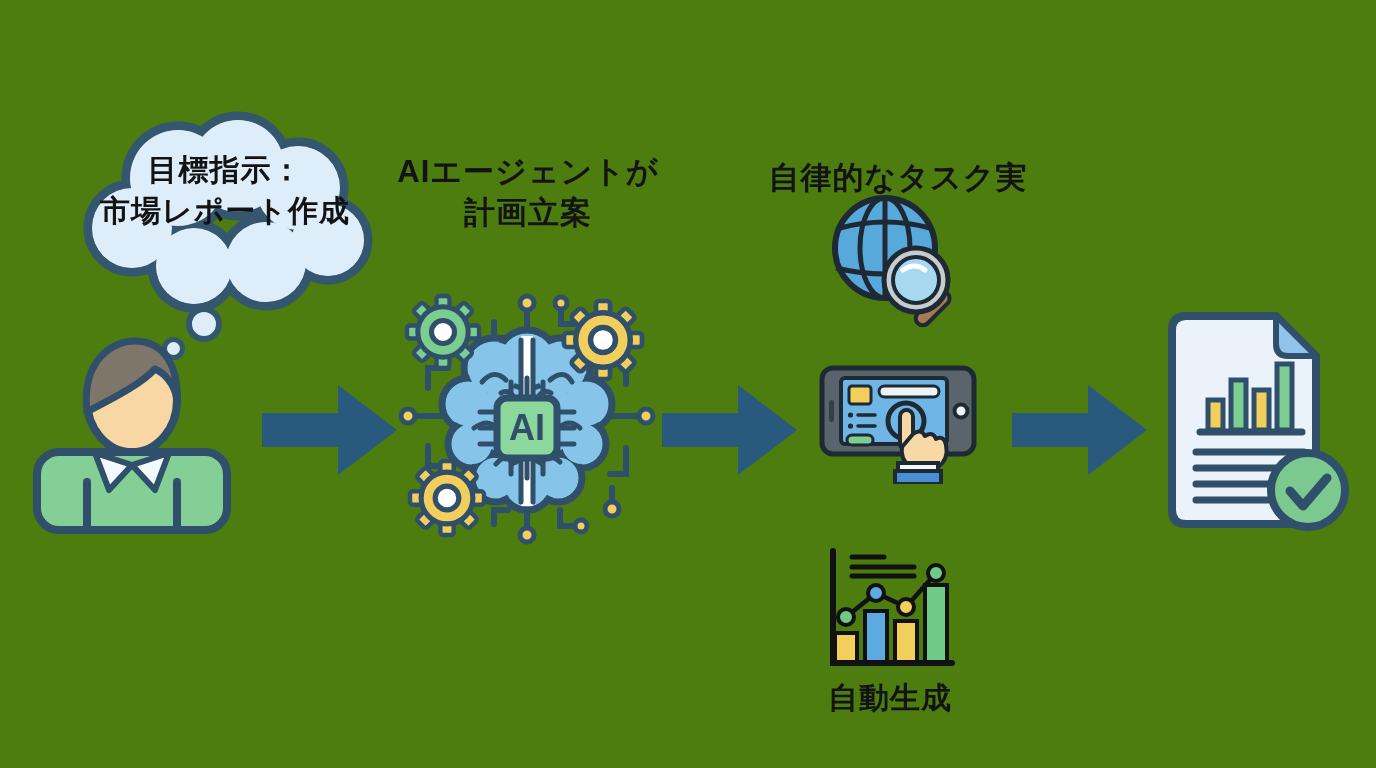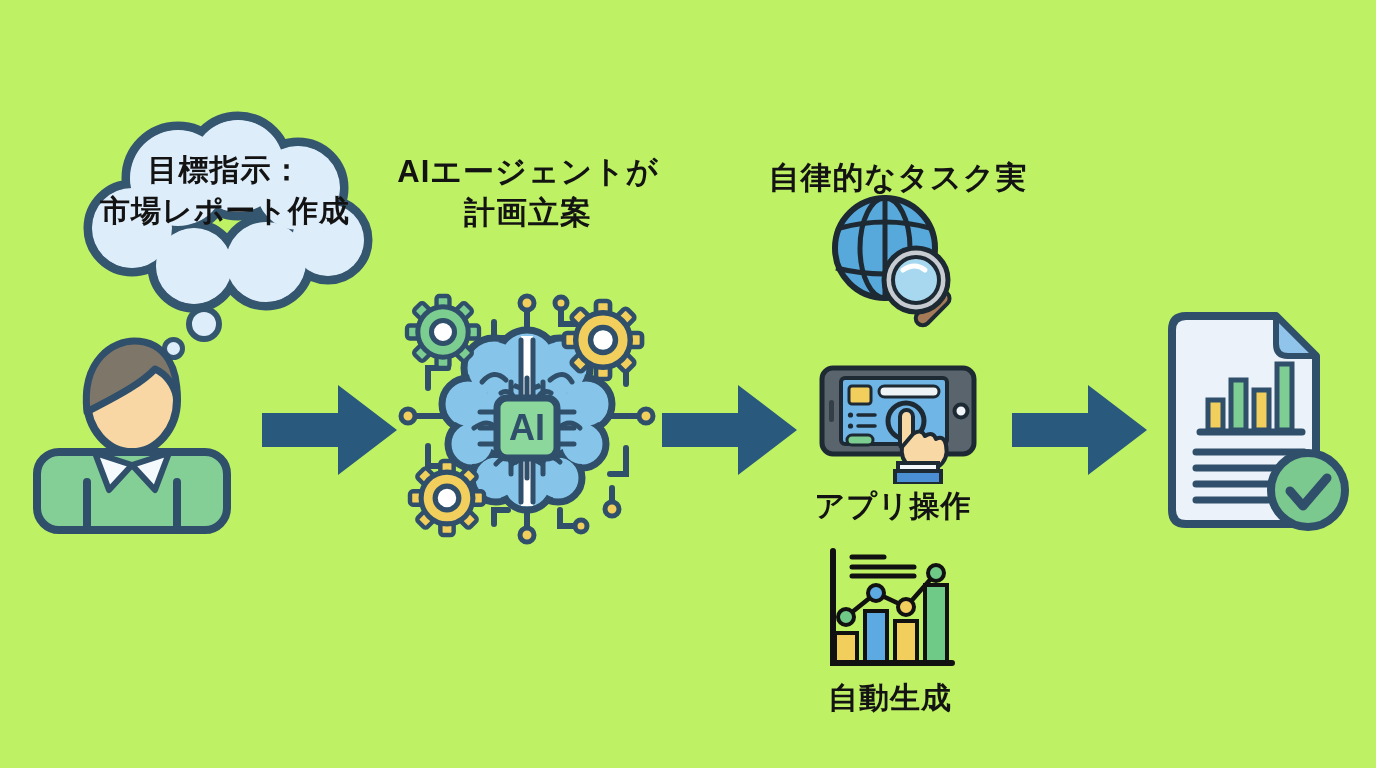--- a/index.html
+++ b/index.html
@@ -1,17 +1,17 @@
 <!DOCTYPE html>
 <html><head>
 <meta charset="utf-8">
 <style>
   html,body{margin:0;padding:0;background:#fff;}
   #canvas{
-    position:relative;width:1376px;height:768px;background:#bef264;overflow:hidden;
+    position:relative;width:1376px;height:768px;background:#4d7c0f;overflow:hidden;
     font-family:"Liberation Sans","DejaVu Sans",sans-serif;color:#131313;
   }
   .abs{position:absolute;}
   .label{
     font-weight:800;text-align:center;white-space:pre-line;
     font-size:30px;line-height:1.32;color:#131313;letter-spacing:1px;
   }
   .stage-title{font-size:31px;margin-top:28px;}
   .task-label{font-size:30px;}
   .bubble-text{
@@ -219,21 +219,20 @@
       <circle cx="32.5" cy="62" r="2.6" fill="#1e2a33"></circle>
     <rect x="29" y="71" width="26" height="10" rx="5" fill="#7ccd90" stroke="#1e2a33" stroke-width="3"></rect>
 
     <circle cx="88" cy="57" r="18" fill="none" stroke="#1e2a33" stroke-width="5"></circle>
 
     <rect x="82" y="46" width="13" height="40" rx="6.5" fill="#f8d9a6" stroke="#1e2a33" stroke-width="4"></rect>
     <path d="M95 70 q8 -6 12 2 q8 -5 11 3 q8 -4 10 6 q3 14 -8 22 q-14 9 -28 0 q-10 -8 -8 -20 Z" fill="#f8d9a6" stroke="#1e2a33" stroke-width="4" stroke-linejoin="round"></path>
     <rect x="80" y="99" width="40" height="9" fill="#f4f8fb" stroke="#1e2a33" stroke-width="4"></rect>
     <rect x="77" y="107" width="46" height="13" fill="#4a8fd4" stroke="#1e2a33" stroke-width="4"></rect>
   </svg>
-  <div class="abs label task-label" style="left:788px;top:486px;width:210px;">アプリ操作</div>
 
   <svg class="abs" style="left:822px;top:545px;" width="135" height="130" viewBox="0 0 135 130">
     <g stroke="#111" stroke-width="5" stroke-linecap="round">
       <path d="M30 12 H62"></path>
         <path d="M30 22 H92"></path>
         <path d="M30 31 H92"></path>
     </g>
     <g stroke="#111" stroke-width="4" fill="#f2cf5d">
       <rect x="13" y="88" width="22" height="30"></rect>
       <rect x="43" y="66" width="22" height="52" fill="#5da9e2"></rect>

